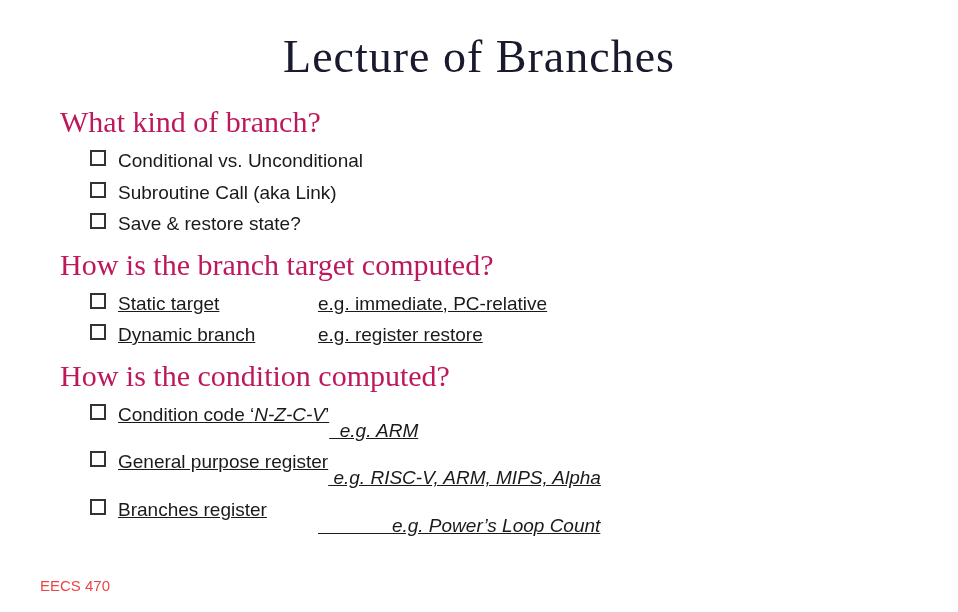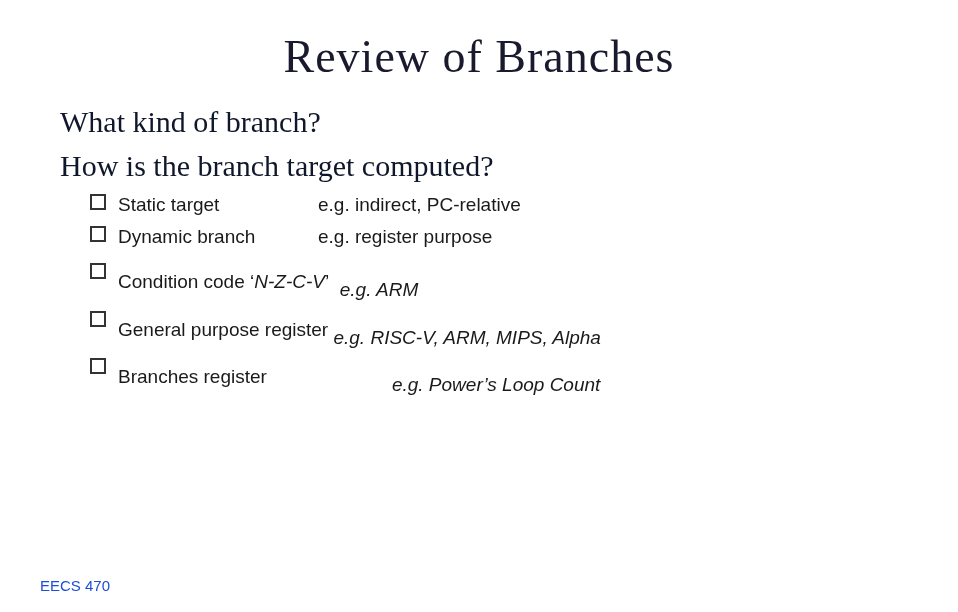--- a/index.html
+++ b/index.html
@@ -26,21 +26,21 @@
       color: #1a1a2e;
       text-align: center;
       margin-bottom: 22px;
       font-family: Georgia, 'Times New Roman', serif;
       letter-spacing: 1px;
     }
 
     .section-heading {
       font-size: 30px;
       font-weight: 400;
-      color: #0f172a;
+      color: #be185d;
       margin-bottom: 8px;
       margin-top: 10px;
       font-family: Georgia, 'Times New Roman', serif;
     }
 
     .bullet-group {
       margin-left: 30px;
       margin-bottom: 10px;
     }
 
@@ -74,73 +74,89 @@
     }
 
     .footer {
       position: absolute;
       bottom: 18px;
       left: 40px;
       right: 40px;
       display: flex;
       justify-content: space-between;
       font-size: 15px;
-      color: #1d4ed8;
+      color: #ef4444;
     }
 
     .footer-left {
       font-weight: 400;
     }
 
     .footer-right {
       font-weight: 400;
       text-align: right;
       line-height: 1.4;
     }
 
     .two-col {
       display: flex;
-      align-items: center;
+      align-items: flex-start;
+      text-decoration: underline;
     }
 
     .col-label {
       min-width: 200px;
     }
 
     .col-example {
       color: #1a1a1a;
     }
   </style>
 </head>
 <body>
 
 <div class="slide">
 
-  <h1 class="title">Review of Branches</h1>
+  <h1 class="title">Lecture of Branches</h1>
 
   <h2 class="section-heading">What kind of branch?</h2>
+  <div class="bullet-group">
+    <div class="bullet-item">
+      <span class="bullet-icon"></span>
+      <span class="bullet-text">Conditional vs. Unconditional</span>
+    </div>
+    <div class="bullet-item">
+      <span class="bullet-icon"></span>
+      <span class="bullet-text">Subroutine Call (aka Link)</span>
+    </div>
+    <div class="bullet-item">
+      <span class="bullet-icon"></span>
+      <span class="bullet-text">Save &amp; restore state?</span>
+    </div>
+  </div>
 
   <h2 class="section-heading">How is the branch target computed?</h2>
   <div class="bullet-group">
     <div class="bullet-item">
       <span class="bullet-icon"></span>
       <span class="bullet-text two-col">
         <span class="col-label">Static target</span>
-        <span class="col-example">e.g. indirect, PC-relative</span>
+        <span class="col-example">e.g. immediate, PC-relative</span>
       </span>
     </div>
     <div class="bullet-item">
       <span class="bullet-icon"></span>
       <span class="bullet-text two-col">
         <span class="col-label">Dynamic branch</span>
-        <span class="col-example">e.g. register purpose</span>
+        <span class="col-example">e.g. register restore</span>
       </span>
     </div>
   </div>
 
+  <h2 class="section-heading">How is the condition computed?</h2>
   <div class="bullet-group">
 
     <div class="bullet-item">
       <span class="bullet-icon"></span>
       <span class="bullet-text two-col">
         <span class="col-label">Condition code ‘<em>N-Z-C-V</em>’</span>
         <span class="col-example italic">&nbsp;&nbsp;e.g. ARM</span>
       </span>
     </div>
 

